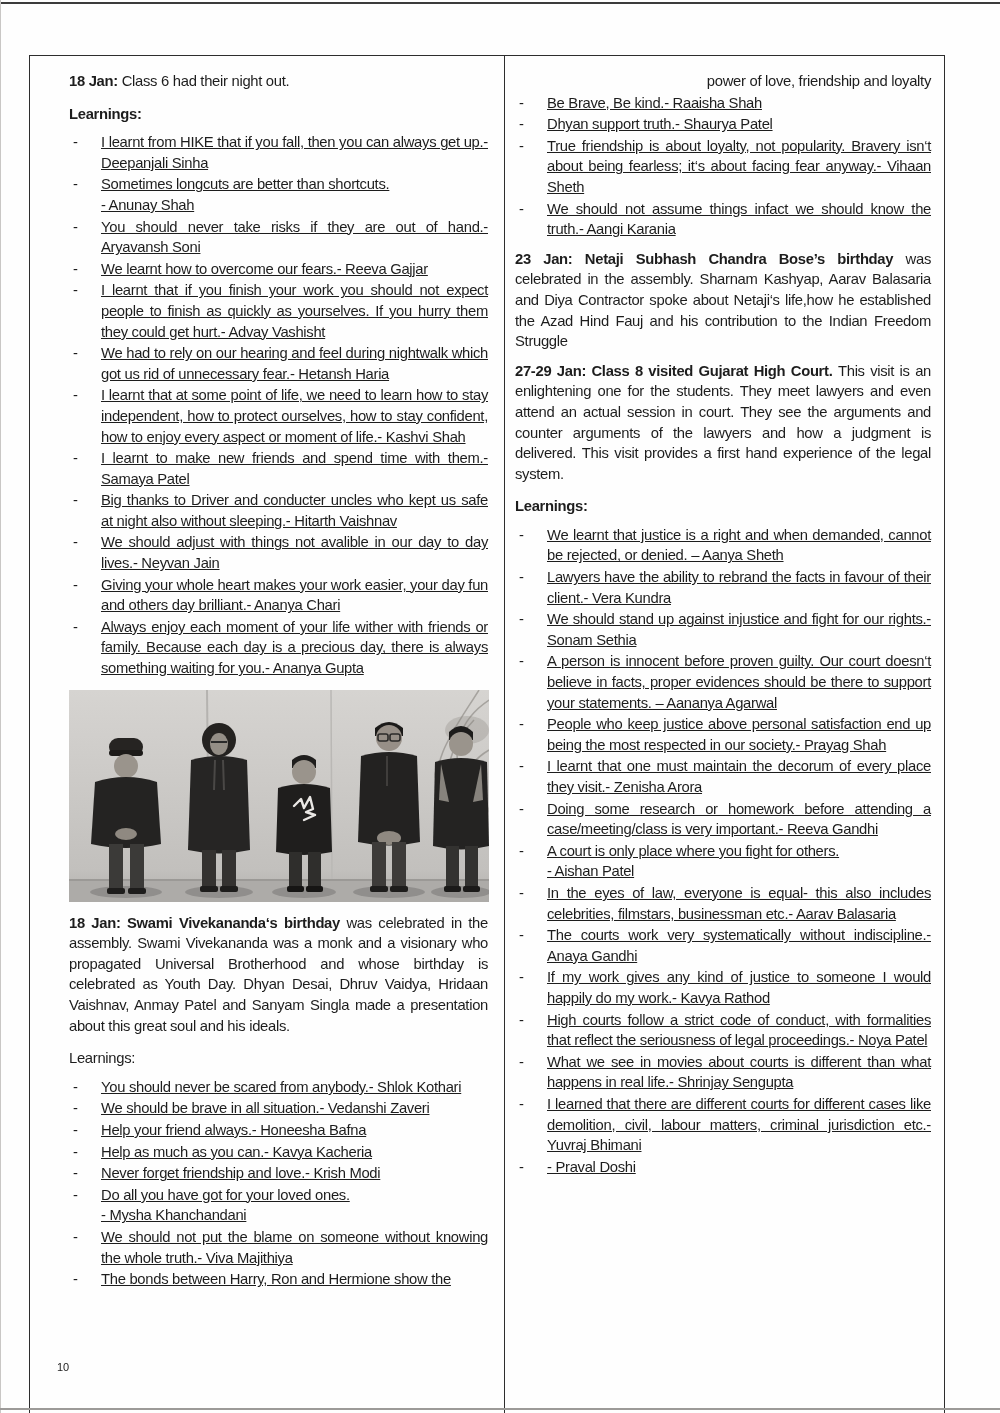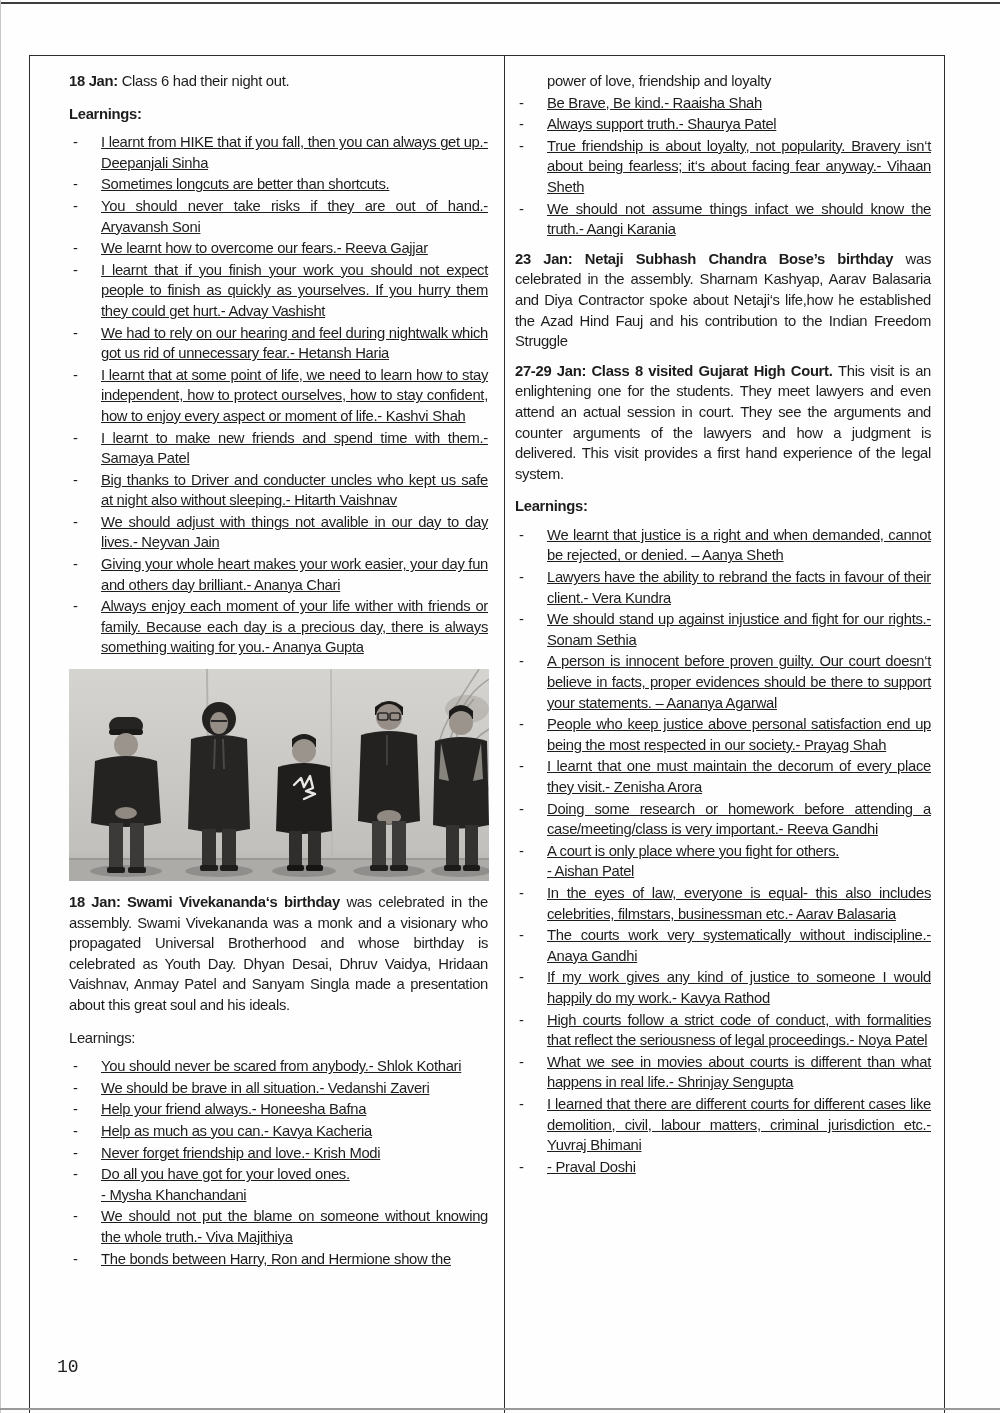--- a/index.html
+++ b/index.html
@@ -20,31 +20,31 @@
     display:flex;
   }
   .col { box-sizing:border-box; overflow:hidden; }
   .col.left  { width:475px; padding:15px 16px 8px 39px; }
   .col.right { width:441px; padding:15px 13px 8px 10px; border-left:1.6px solid #2d2d2d; }
 
   p { margin:0; }
   .para { margin:0 0 9px; text-align:justify; }
   .bold { font-weight:700; }
   .head { margin:12px 0 8px; }
-  .cont { margin:0 0 1px; padding-left:32px; }
+  .cont { margin:0 0 1px; padding-left:32px;text-align:right; }
   .list { margin:0 0 9px; }
   .li   { position:relative; padding-left:32px; margin:0 0 1px; }
   .bullet { position:absolute; left:4px; top:0; }
   .t    { text-align:justify;text-decoration:underline; }
   .attr { text-align:left; }
 
   .photo { margin:11px 0 11px; width:420px; height:212px; }
   .photo svg { display:block; }
 
-  .footer-left  { position:absolute; left:57px;  top:1357px; font-size:18px; letter-spacing:0;font-family:Liberation Mono, monospace; }
+  .footer-left  { position:absolute; left:57px;  top:1357px; font-size:11px; letter-spacing:0; }
   .footer-right { position:absolute; right:55px; top:1423px; font-size:15px; letter-spacing:0; }
 </style>
 </head>
 <body>
 
 <div class="page">
   <div class="edge-top"></div>
   <div class="edge-left"></div>
 
   <div class="content-box">
@@ -52,20 +52,21 @@
         <p class="para"><span class="bold">18 Jan: </span><span>Class 6 had their night out.</span></p>
         <p class="head bold">Learnings:</p>
         <div class="list">
           <div class="li">
             <span class="bullet">-</span>
             <div class="t">I learnt from HIKE that if you fall, then you can always get up.- Deepanjali Sinha</div>
           </div>
           <div class="li">
             <span class="bullet">-</span>
             <div class="t">Sometimes longcuts are better than shortcuts.</div>
+            <div class="t attr">- Anunay Shah</div>
           </div>
           <div class="li">
             <span class="bullet">-</span>
             <div class="t">You should never take risks if they are out of hand.- Aryavansh Soni</div>
           </div>
           <div class="li">
             <span class="bullet">-</span>
             <div class="t">We learnt how to overcome our fears.- Reeva Gajjar</div>
           </div>
           <div class="li">
@@ -228,21 +229,21 @@
       </div>
     <div class="col right">
         <p class="cont">power of love, friendship and loyalty</p>
         <div class="list">
           <div class="li">
             <span class="bullet">-</span>
             <div class="t">Be Brave, Be kind.- Raaisha Shah</div>
           </div>
           <div class="li">
             <span class="bullet">-</span>
-            <div class="t">Always support truth.- Shaurya Patel</div>
+            <div class="t">Dhyan support truth.- Shaurya Patel</div>
           </div>
           <div class="li">
             <span class="bullet">-</span>
             <div class="t">True friendship is about loyalty, not popularity. Bravery isn‘t about being fearless; it‘s about facing fear anyway.- Vihaan Sheth</div>
           </div>
           <div class="li">
             <span class="bullet">-</span>
             <div class="t">We should not assume things infact we should know the truth.- Aangi Karania</div>
           </div>
         </div>

